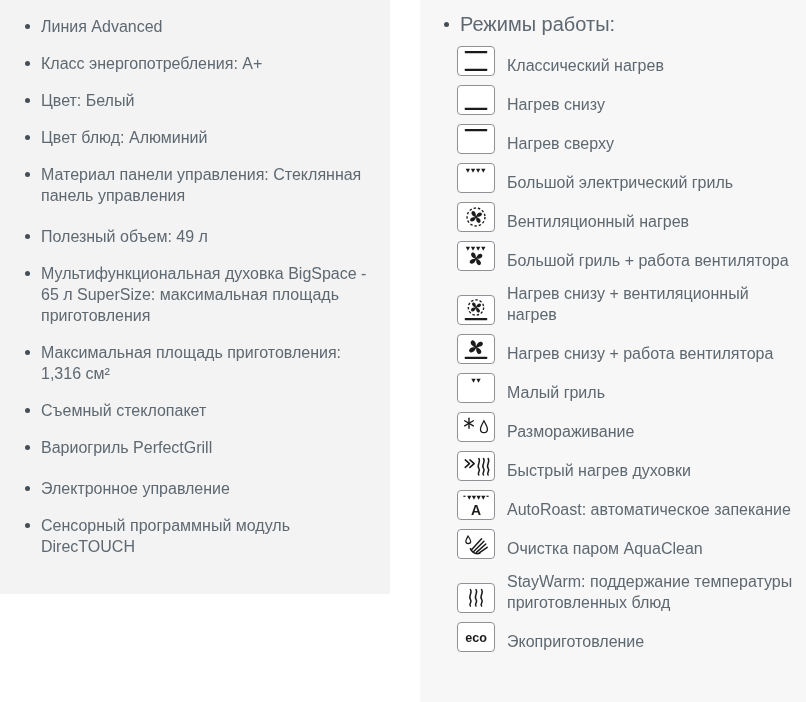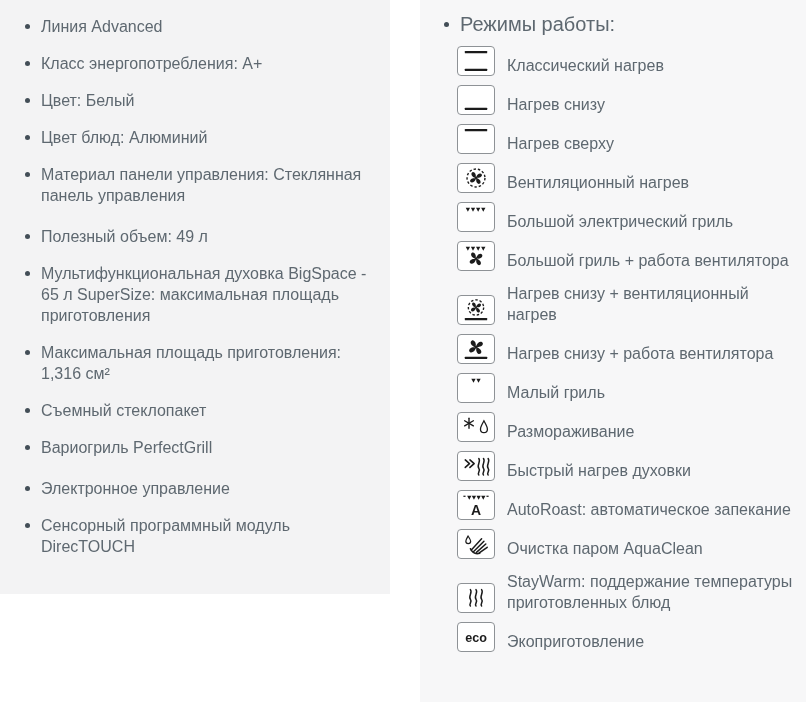--- a/index.html
+++ b/index.html
@@ -140,42 +140,42 @@
           <span class="mode-icon">
             <svg viewBox="0 0 38 30" xmlns="http://www.w3.org/2000/svg">
               <rect fill="#1b1b1b" x="7" y="4.2" width="24" height="2.6" rx="0.6"></rect>
             </svg>
           </span>
           <span class="mode-label">Нагрев сверху</span>
         </div>
         <div class="mode-row">
           <span class="mode-icon">
             <svg viewBox="0 0 38 30" xmlns="http://www.w3.org/2000/svg">
+              <polygon fill="#1b1b1b" points="8,5 12.6,5 10.3,9.3"></polygon>
+              <polygon fill="#1b1b1b" points="13.5,5 18.1,5 15.8,9.3"></polygon>
+              <polygon fill="#1b1b1b" points="19,5 23.6,5 21.3,9.3"></polygon>
+              <polygon fill="#1b1b1b" points="24.5,5 29.1,5 26.8,9.3"></polygon>
+            </svg>
+          </span>
+          <span class="mode-label">Большой электрический гриль</span>
+        </div>
+        <div class="mode-row">
+          <span class="mode-icon">
+            <svg viewBox="0 0 38 30" xmlns="http://www.w3.org/2000/svg">
               <circle cx="19" cy="15" r="9.6" fill="none" stroke="#1b1b1b" stroke-width="1.5" stroke-dasharray="2.6 2.1"></circle>
               <g fill="#1b1b1b" transform="translate(19,15) scale(0.82)">
                 <path transform="rotate(0)" d="M0,-0.8 C1.4,-5.6 6,-7.6 7.6,-4.6 C8.6,-1.6 3.6,1 0,-0.8 Z"></path>
                 <path transform="rotate(90)" d="M0,-0.8 C1.4,-5.6 6,-7.6 7.6,-4.6 C8.6,-1.6 3.6,1 0,-0.8 Z"></path>
                 <path transform="rotate(180)" d="M0,-0.8 C1.4,-5.6 6,-7.6 7.6,-4.6 C8.6,-1.6 3.6,1 0,-0.8 Z"></path>
                 <path transform="rotate(270)" d="M0,-0.8 C1.4,-5.6 6,-7.6 7.6,-4.6 C8.6,-1.6 3.6,1 0,-0.8 Z"></path>
                 <circle r="1.5"></circle>
               </g>
             </svg>
           </span>
           <span class="mode-label">Вентиляционный нагрев</span>
-        </div>
-        <div class="mode-row">
-          <span class="mode-icon">
-            <svg viewBox="0 0 38 30" xmlns="http://www.w3.org/2000/svg">
-              <polygon fill="#1b1b1b" points="8,5 12.6,5 10.3,9.3"></polygon>
-              <polygon fill="#1b1b1b" points="13.5,5 18.1,5 15.8,9.3"></polygon>
-              <polygon fill="#1b1b1b" points="19,5 23.6,5 21.3,9.3"></polygon>
-              <polygon fill="#1b1b1b" points="24.5,5 29.1,5 26.8,9.3"></polygon>
-            </svg>
-          </span>
-          <span class="mode-label">Большой электрический гриль</span>
         </div>
         <div class="mode-row">
           <span class="mode-icon">
             <svg viewBox="0 0 38 30" xmlns="http://www.w3.org/2000/svg">
               <polygon fill="#1b1b1b" points="8,5 12.6,5 10.3,9.3"></polygon>
               <polygon fill="#1b1b1b" points="13.5,5 18.1,5 15.8,9.3"></polygon>
               <polygon fill="#1b1b1b" points="19,5 23.6,5 21.3,9.3"></polygon>
               <polygon fill="#1b1b1b" points="24.5,5 29.1,5 26.8,9.3"></polygon>
               <g fill="#1b1b1b" transform="translate(19,18) scale(0.88)">
                 <path transform="rotate(0)" d="M0,-0.8 C1.4,-5.6 6,-7.6 7.6,-4.6 C8.6,-1.6 3.6,1 0,-0.8 Z"></path>

